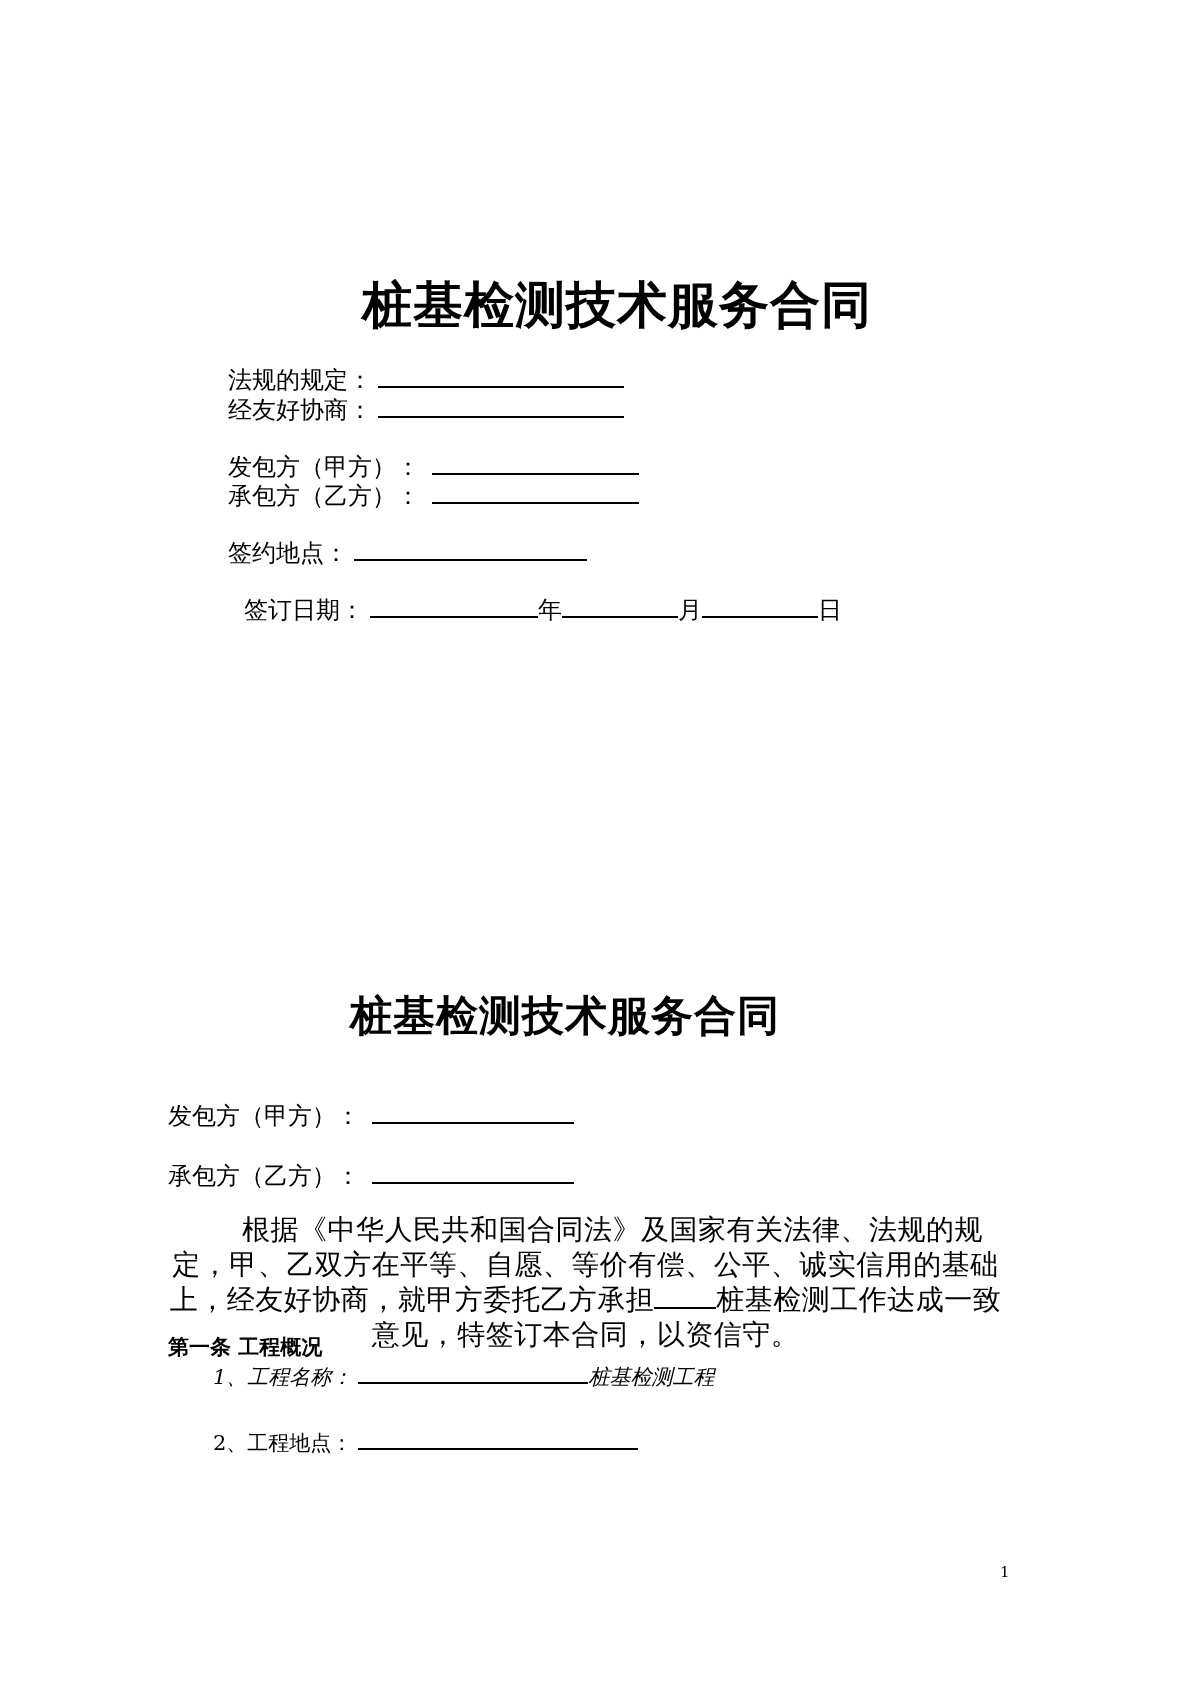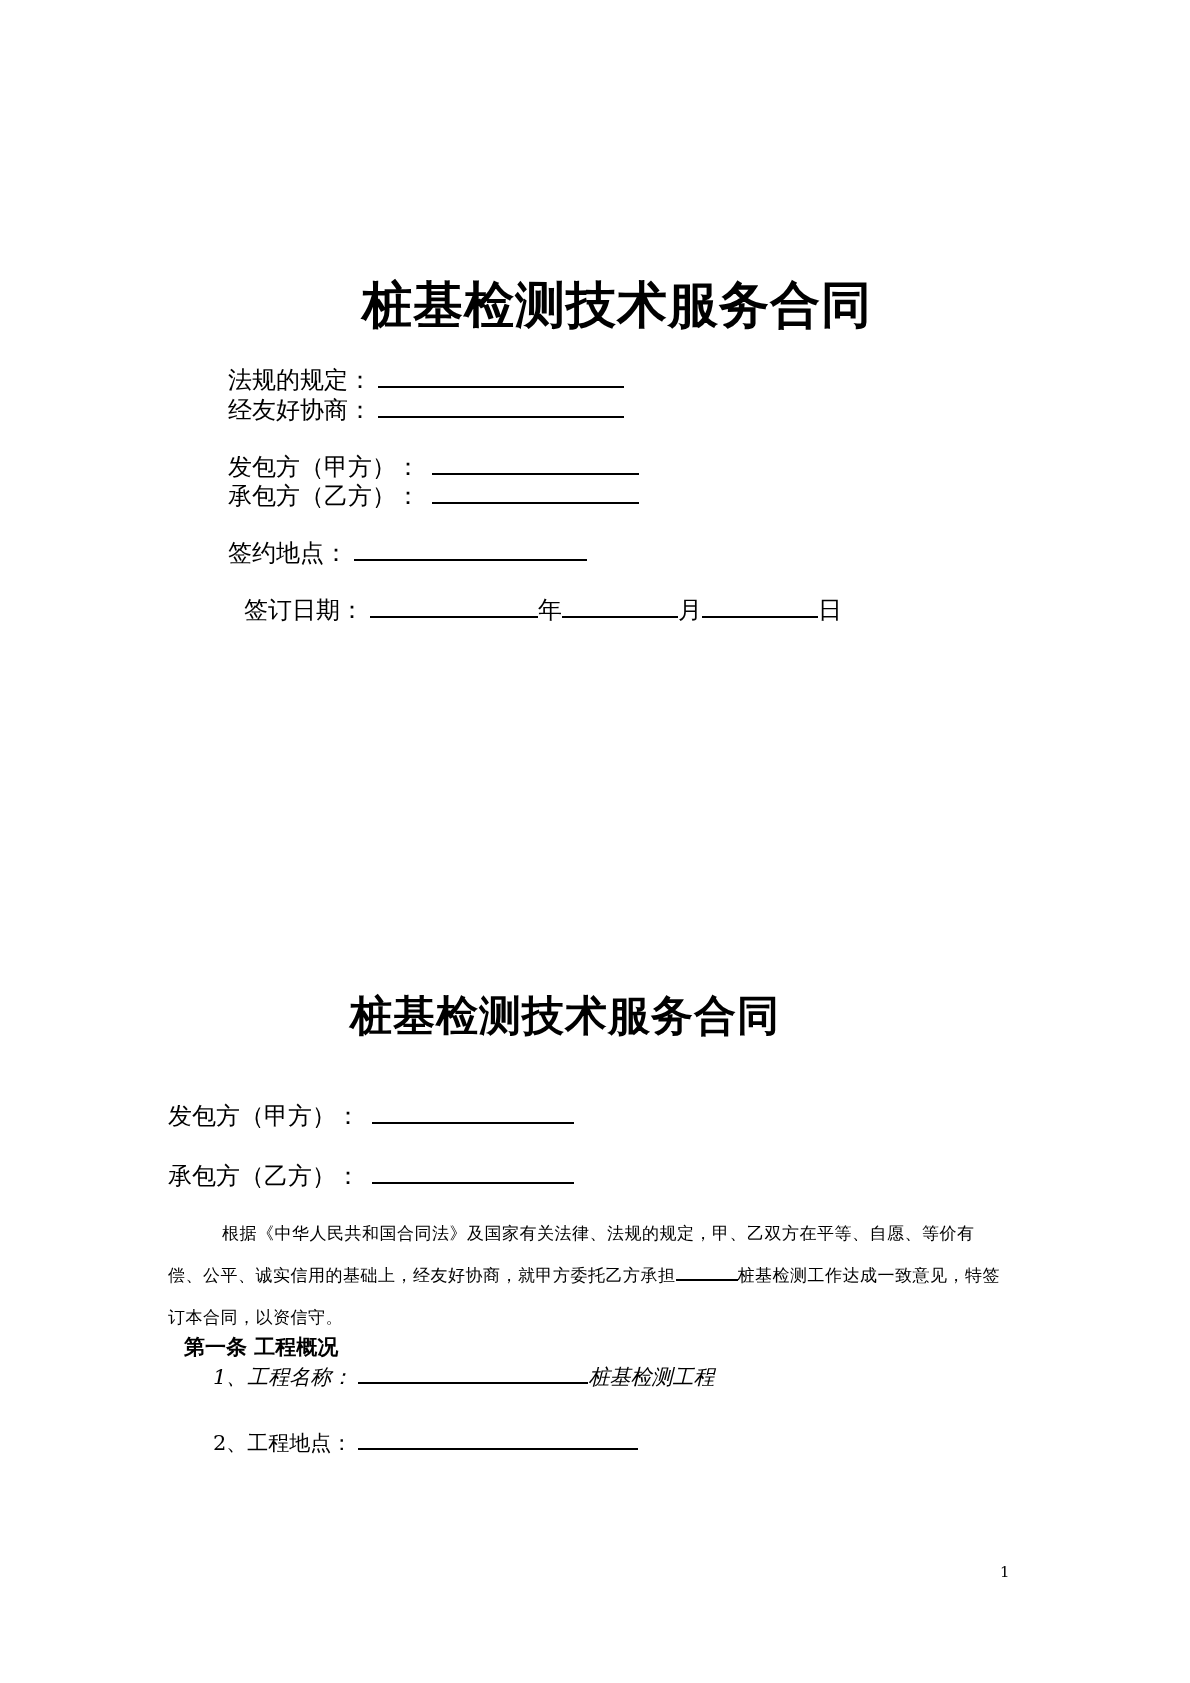--- a/index.html
+++ b/index.html
@@ -4,21 +4,21 @@
   <style>
     html, body { margin: 0; padding: 0; background: #ffffff; }
     body { width: 1190px; height: 1683px; position: relative; overflow: hidden;
            font-family: "DejaVu Serif", "Liberation Serif", serif; color: #000; }
     .abs { position: absolute; white-space: nowrap; }
     .title { font-family: "DejaVu Sans", "Liberation Sans", sans-serif; font-weight: bold; font-size: 50px; letter-spacing: 1px; }
     .title2 { font-family: "DejaVu Sans", "Liberation Sans", sans-serif; font-weight: bold; font-size: 42px; letter-spacing: 1px; }
     .cover-field { font-family: "DejaVu Sans", "Liberation Sans", sans-serif; font-size: 24px; line-height: 31px; }
     .party-field { font-family: "DejaVu Sans", "Liberation Sans", sans-serif; font-size: 24px; }
     .blank { display: inline-block; border-bottom: 2px solid #000; height: 22px; vertical-align: baseline; }
-    .para { width: 835px; white-space: normal; text-indent: 54px; font-size: 17px; line-height: 42px; letter-spacing: 0.5px; }
+    .para { width: 835px; white-space: normal; text-indent: 54px; font-size: 28px; line-height: 35px; letter-spacing: 0.5px; text-align: center; }
     .section-head { font-family: "DejaVu Sans", "Liberation Sans", sans-serif; font-weight: bold; font-size: 21px; }
     .item { font-size: 21px; }
     .page-num { font-size: 15px; }
   </style>
 </head>
 <body>
 
 <div class="abs title" style="left:362px; top:272px;">桩基检测技术服务合同</div>
 
 <div class="abs cover-field" style="left:228px; top:364px;">
@@ -47,21 +47,21 @@
 
 <div class="abs party-field" style="left:168px; top:1100px;">
   <span>发包方（甲方）：</span><span class="blank" style="width:202px; margin-left:12px;"></span>
 </div>
 <div class="abs party-field" style="left:168px; top:1160px;">
   <span>承包方（乙方）：</span><span class="blank" style="width:202px; margin-left:12px;"></span>
 </div>
 
 <div class="abs para" style="left:168px; top:1212px;"><span>根据《中华人民共和国合同法》及国家有关法律、法规的规定，甲、乙双方在平等、自愿、等价有偿、公平、诚实信用的基础上，经友好协商，就甲方委托乙方承担</span><span class="blank" style="width:62px; height:20px;"></span><span>桩基检测工作达成一致意见，特签订本合同，以资信守。</span></div>
 
-<div class="abs section-head" style="left:184px; top:1333px;">第一条 工程概况</div>
+<div class="abs section-head" style="left:168px; top:1333px;">第一条 工程概况</div>
 <div class="abs item" style="left:213px; top:1362px;font-style:italic;">
   <span>1、工程名称：</span><span class="blank" style="width:230px; height:20px; margin-left:6px;"></span><span>桩基检测工程</span>
 </div>
 <div class="abs item" style="left:213px; top:1392px;margin-top:36px;">
   <span>2、工程地点：</span><span class="blank" style="width:280px; height:20px; margin-left:6px;"></span>
 </div>
 
 <div class="abs page-num" style="left:1000px; top:1563px;">1</div>
 
 </body></html>

